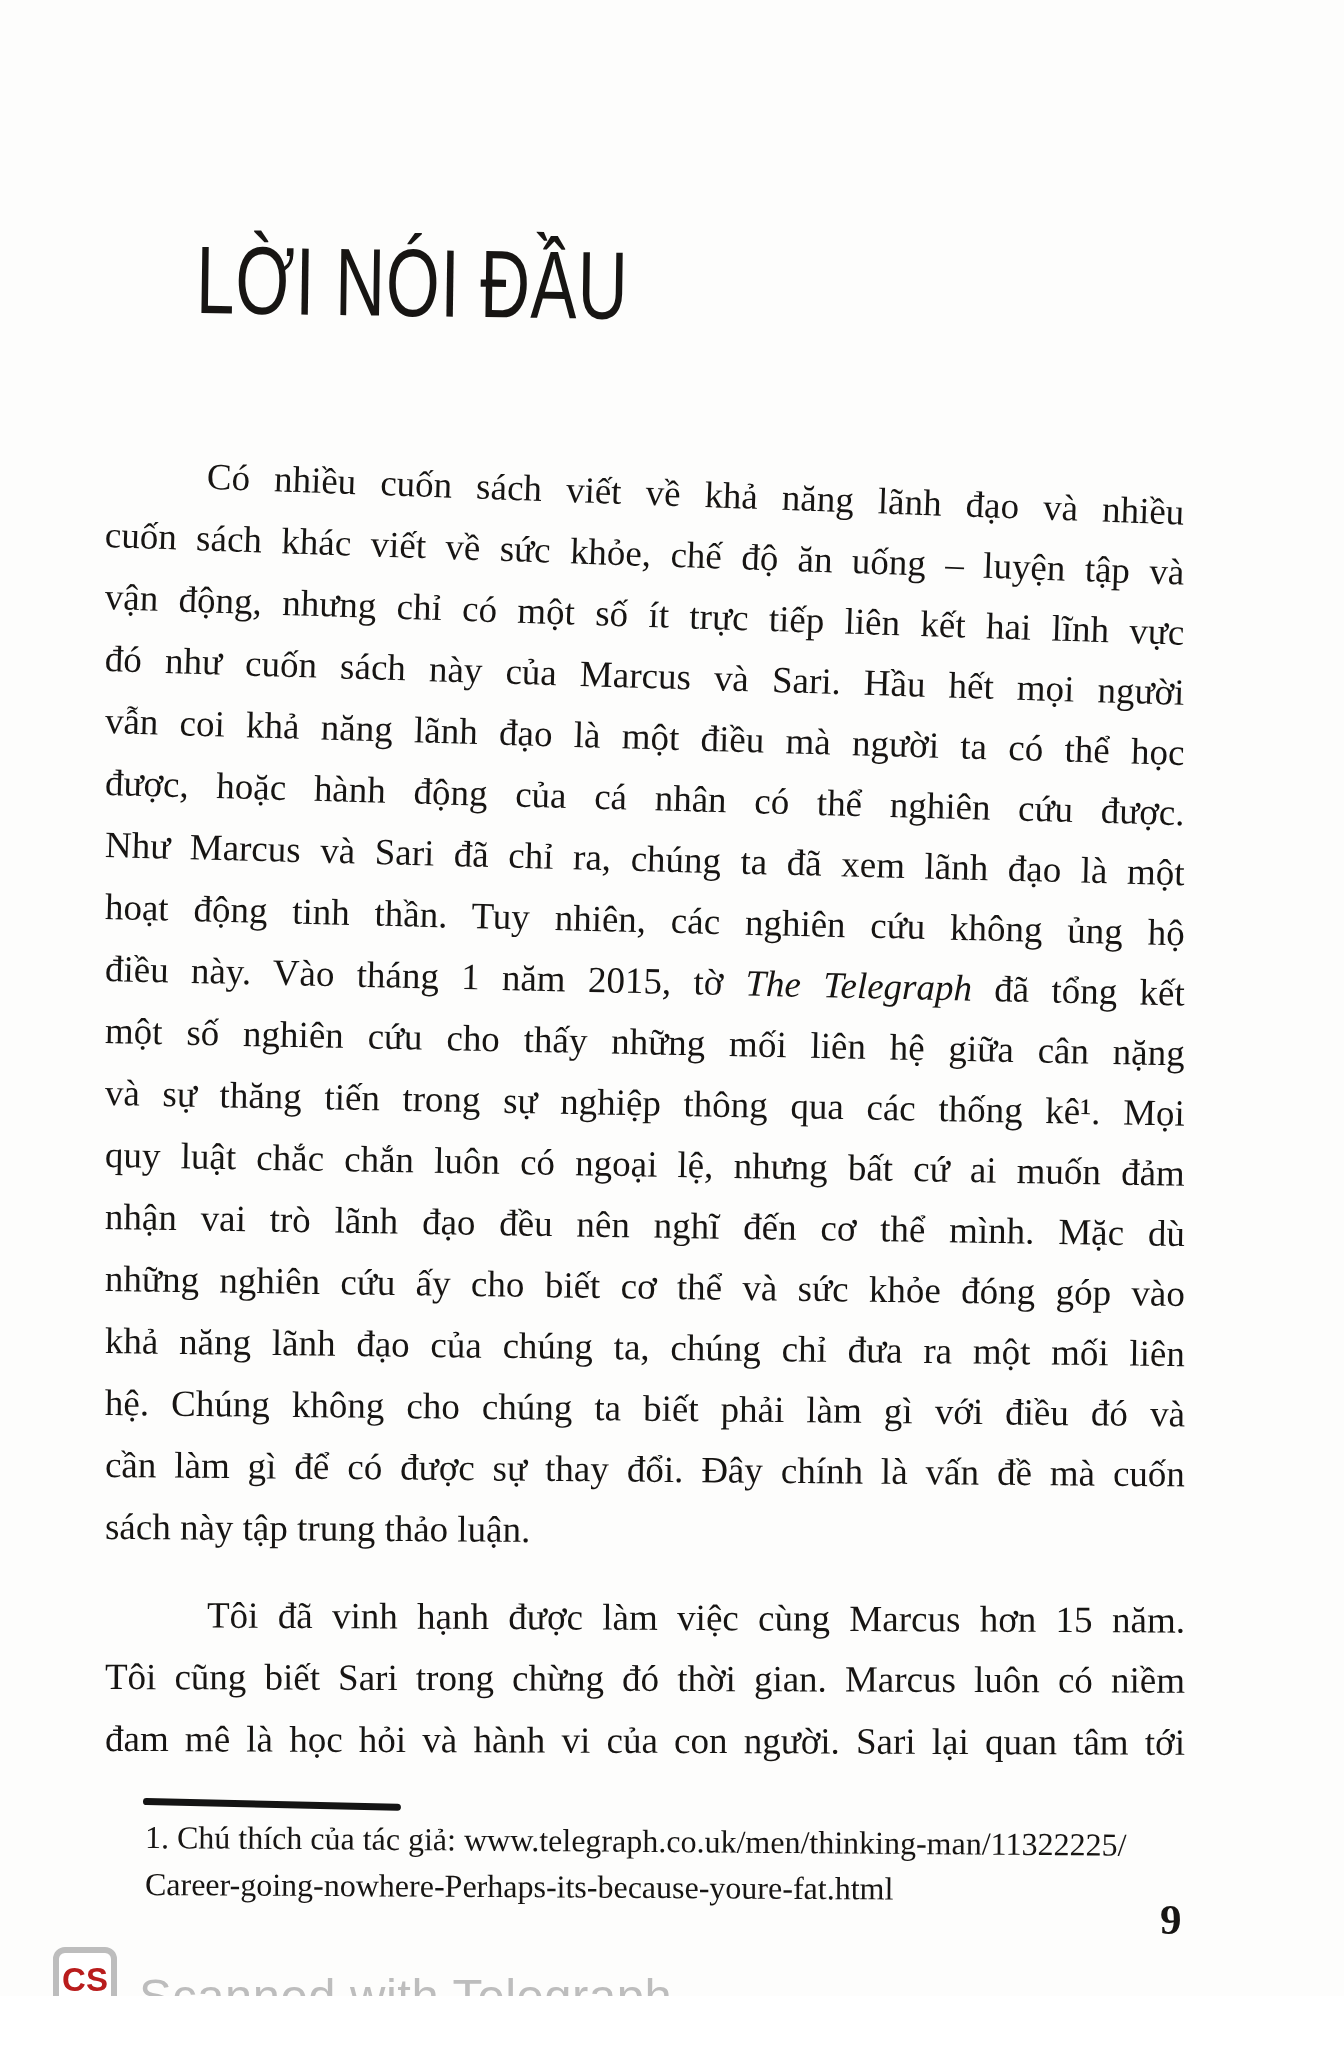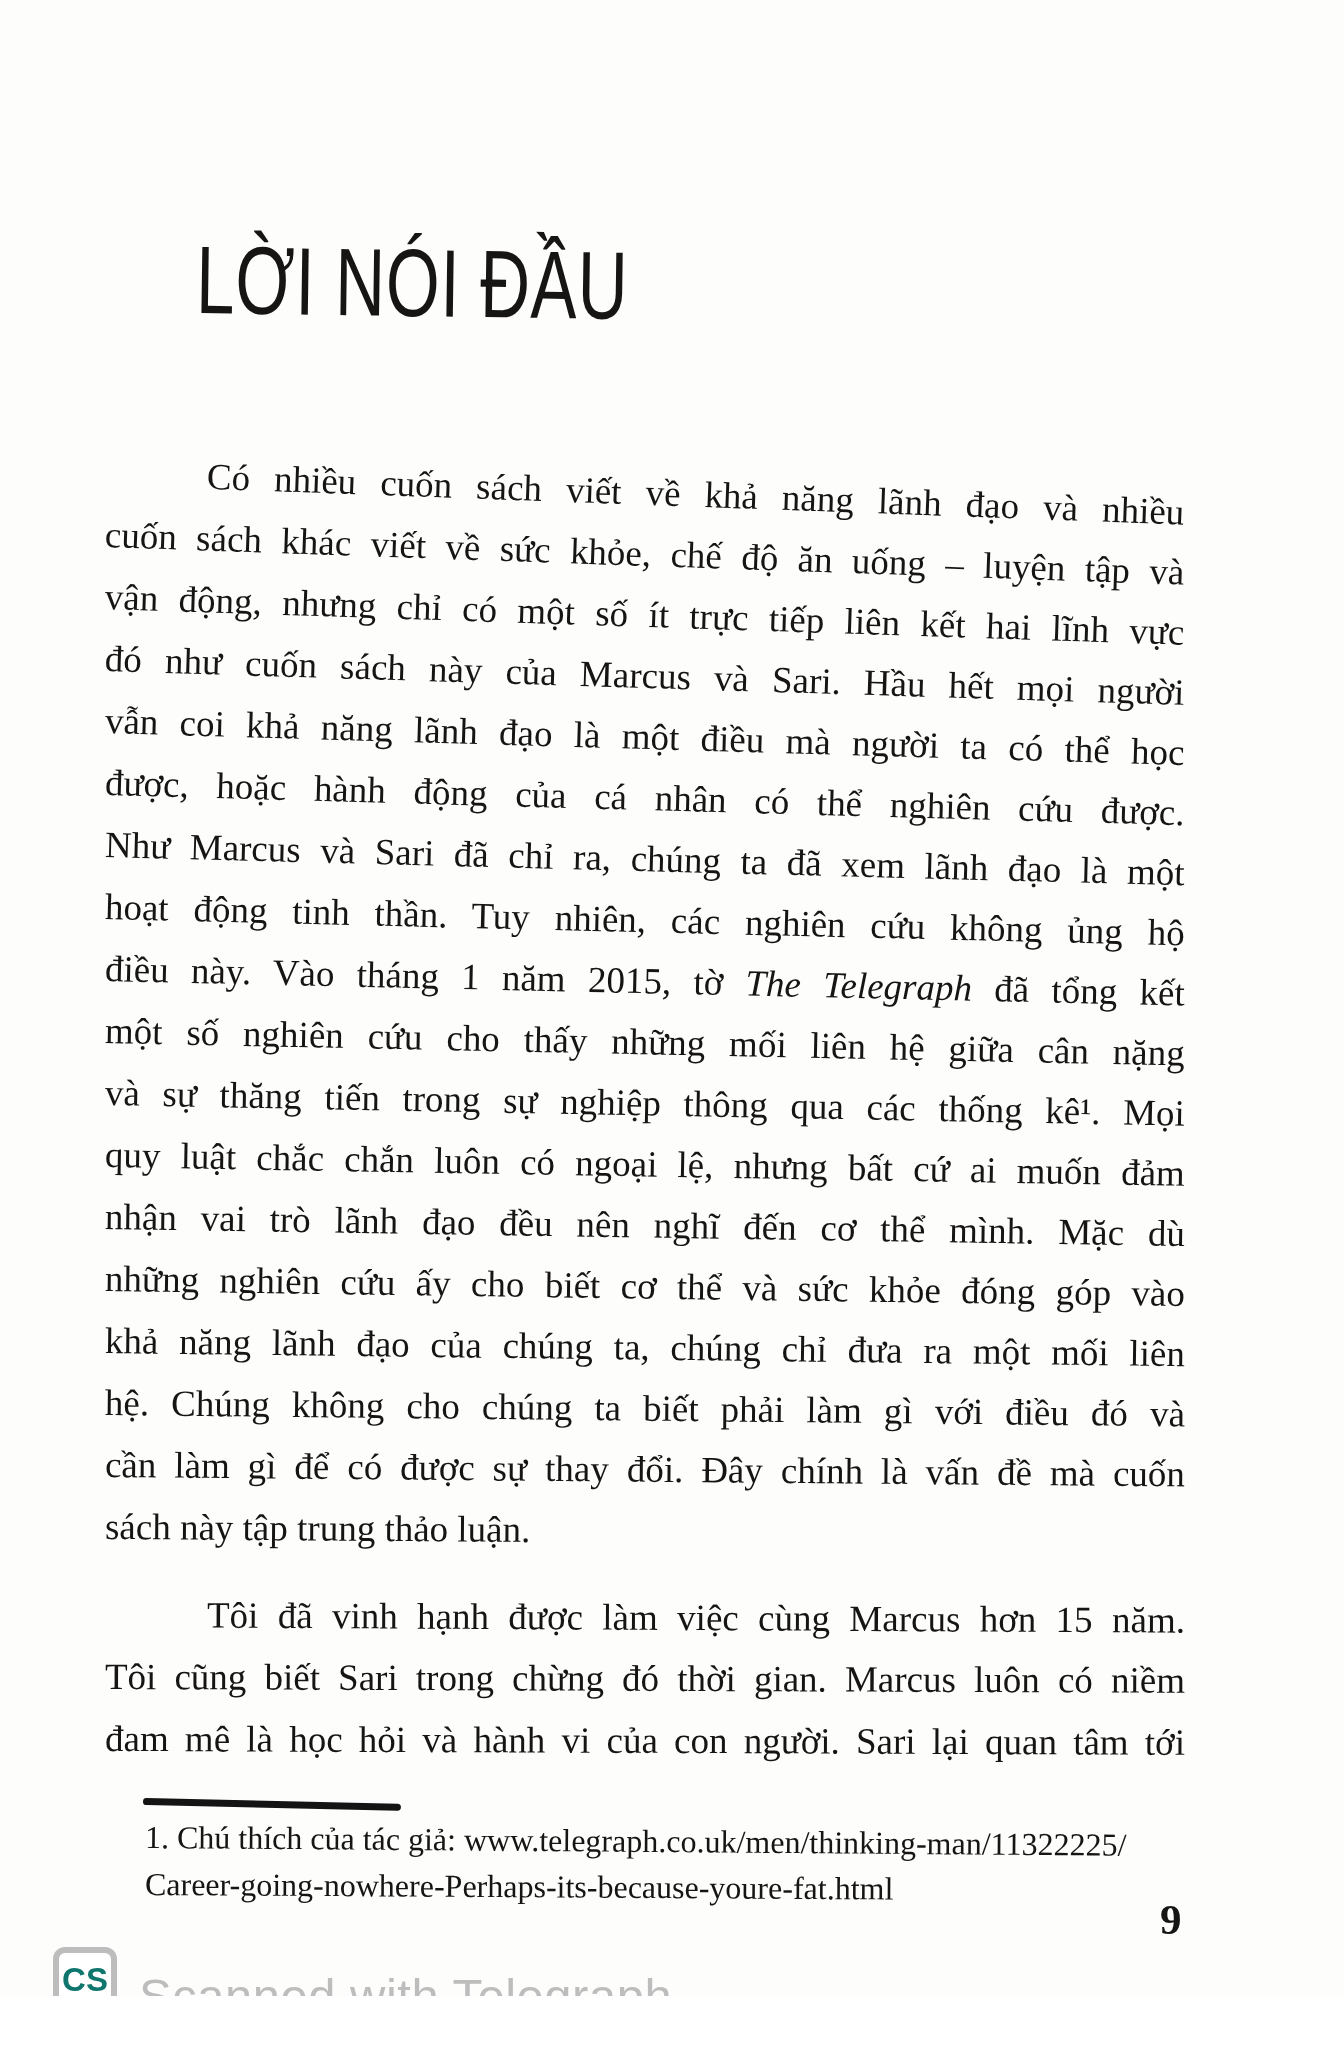--- a/index.html
+++ b/index.html
@@ -39,21 +39,21 @@
   }
   .watermark{
     position:absolute;left:53px;top:1946px;height:100px;
     display:flex;align-items:center;gap:22px;
   }
   .cs-icon{width:64px;height:98px;display:flex;flex-direction:column;flex:0 0 auto;}
   .cs-box{
     box-sizing:border-box;width:64px;height:66px;
     border:6px solid #bdbdbd;border-radius:12px;
     display:flex;align-items:center;justify-content:center;
-    font-family:"Liberation Sans",sans-serif;font-weight:700;font-size:33px;color:#0f766e;
+    font-family:"Liberation Sans",sans-serif;font-weight:700;font-size:33px;color:#b91c1c;
     background:#ffffff;
   }
   .cs-tab{
     width:64px;height:26px;margin-top:5px;background:#bdbdbd;
     border-radius:5px 5px 11px 11px;
   }
   .wm-text{
     font-family:"Liberation Sans",sans-serif;font-size:49px;color:#bdbdbd;
     letter-spacing:0.5px;white-space:nowrap;
   }

